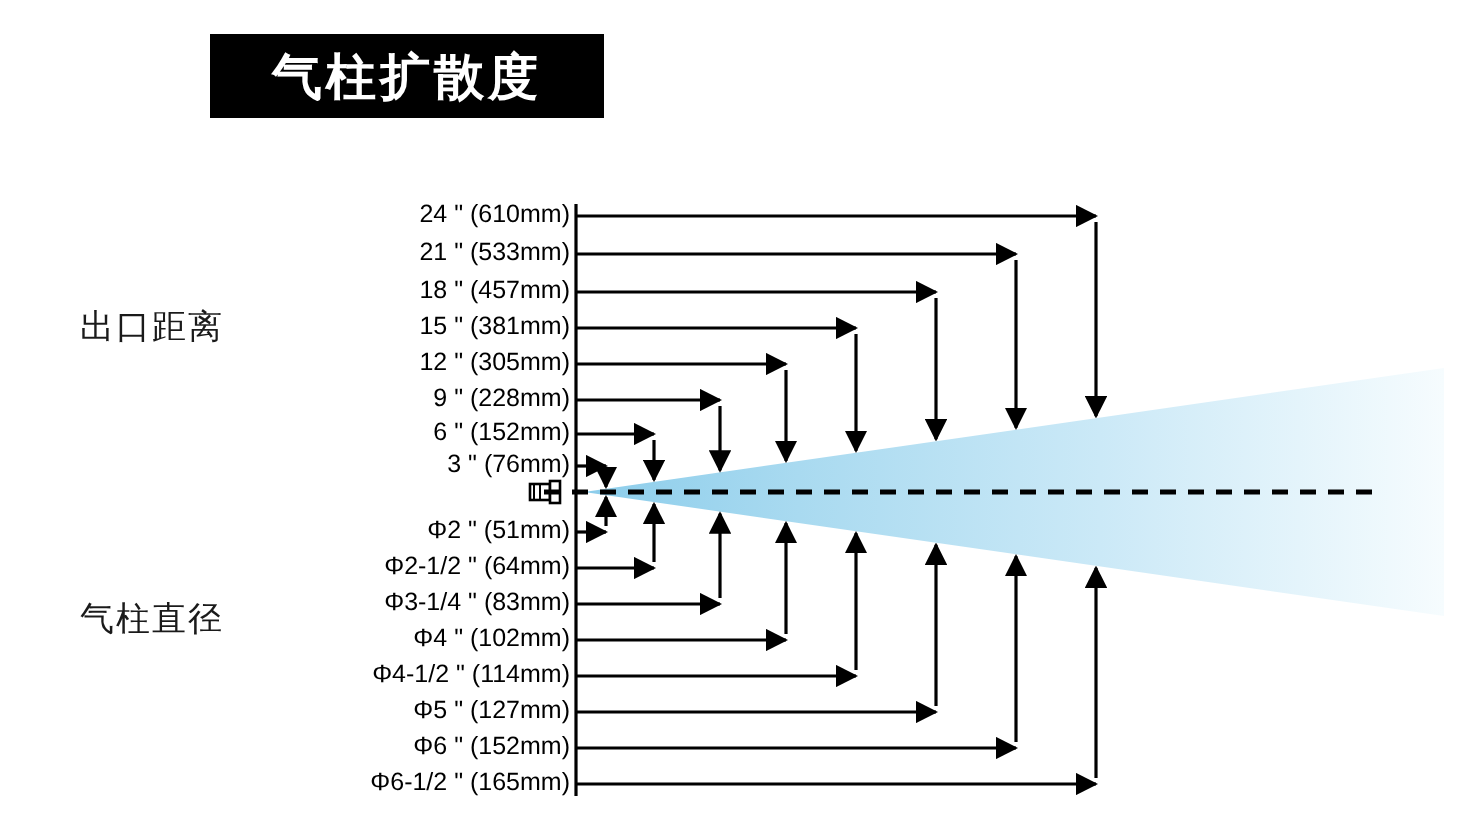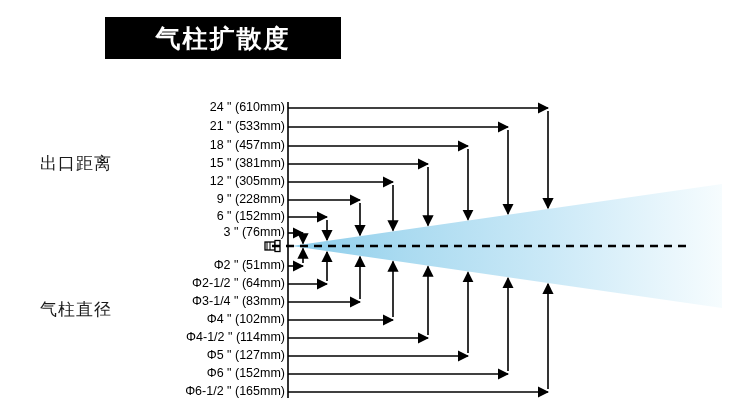--- a/index.html
+++ b/index.html
@@ -14,21 +14,21 @@
     background: #ffffff;
     overflow: hidden;
     font-family: "Liberation Sans", sans-serif;
   }
 
   
   #title-bar {
     position: absolute;
     left: 105px;
     top: 17px;
-    width: 236px;
+    width: 197px;
     height: 42px;
     background: #000000;
     display: flex;
     align-items: center;
     justify-content: center;
   }
   #title-text {
     color: #ffffff;
     font-size: 25px;
     font-weight: bold;

